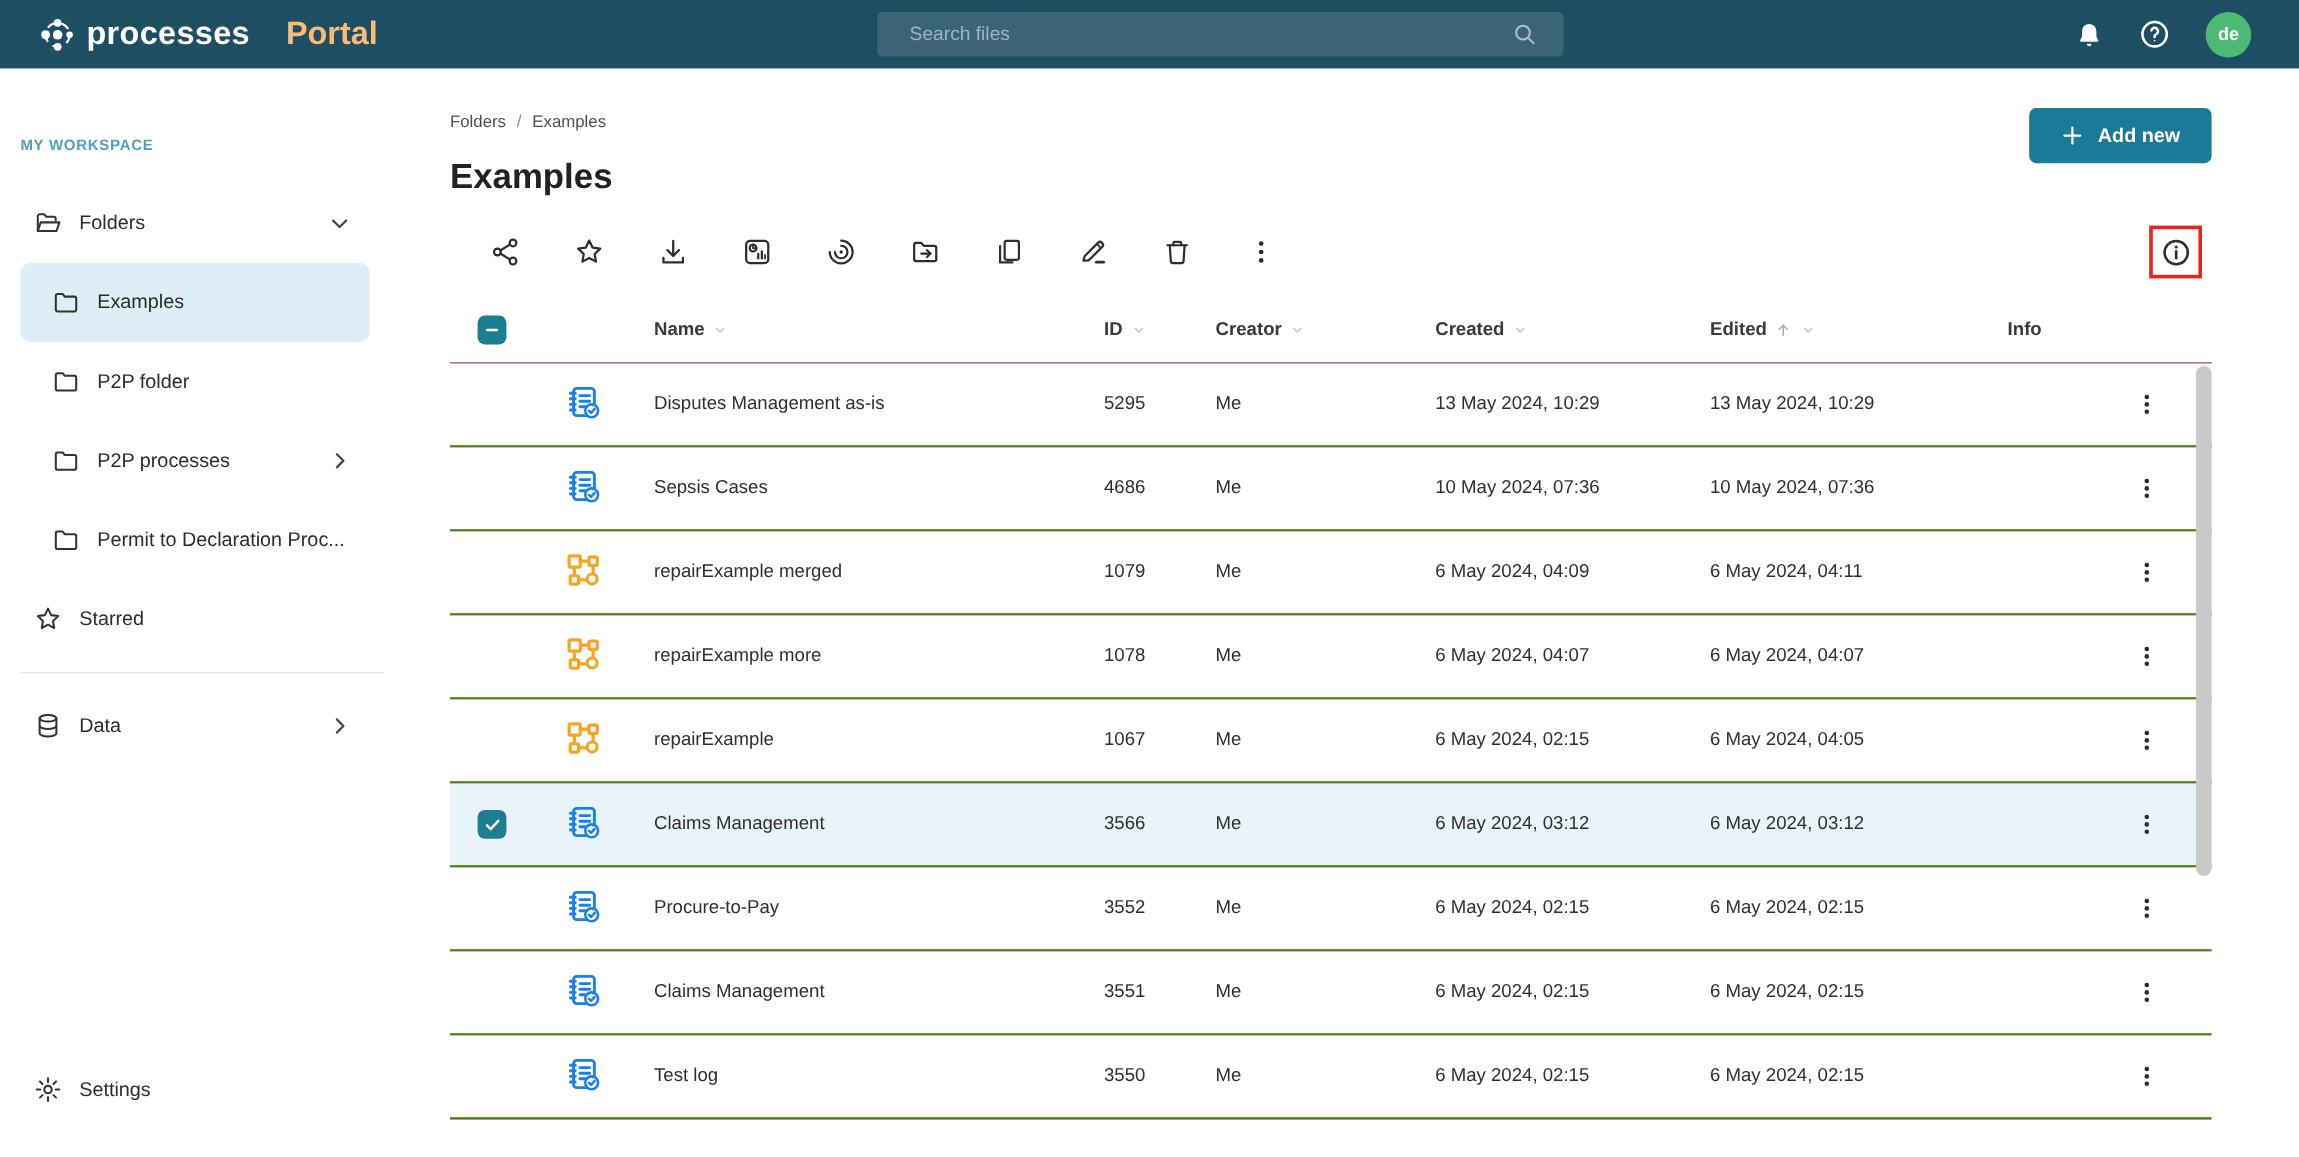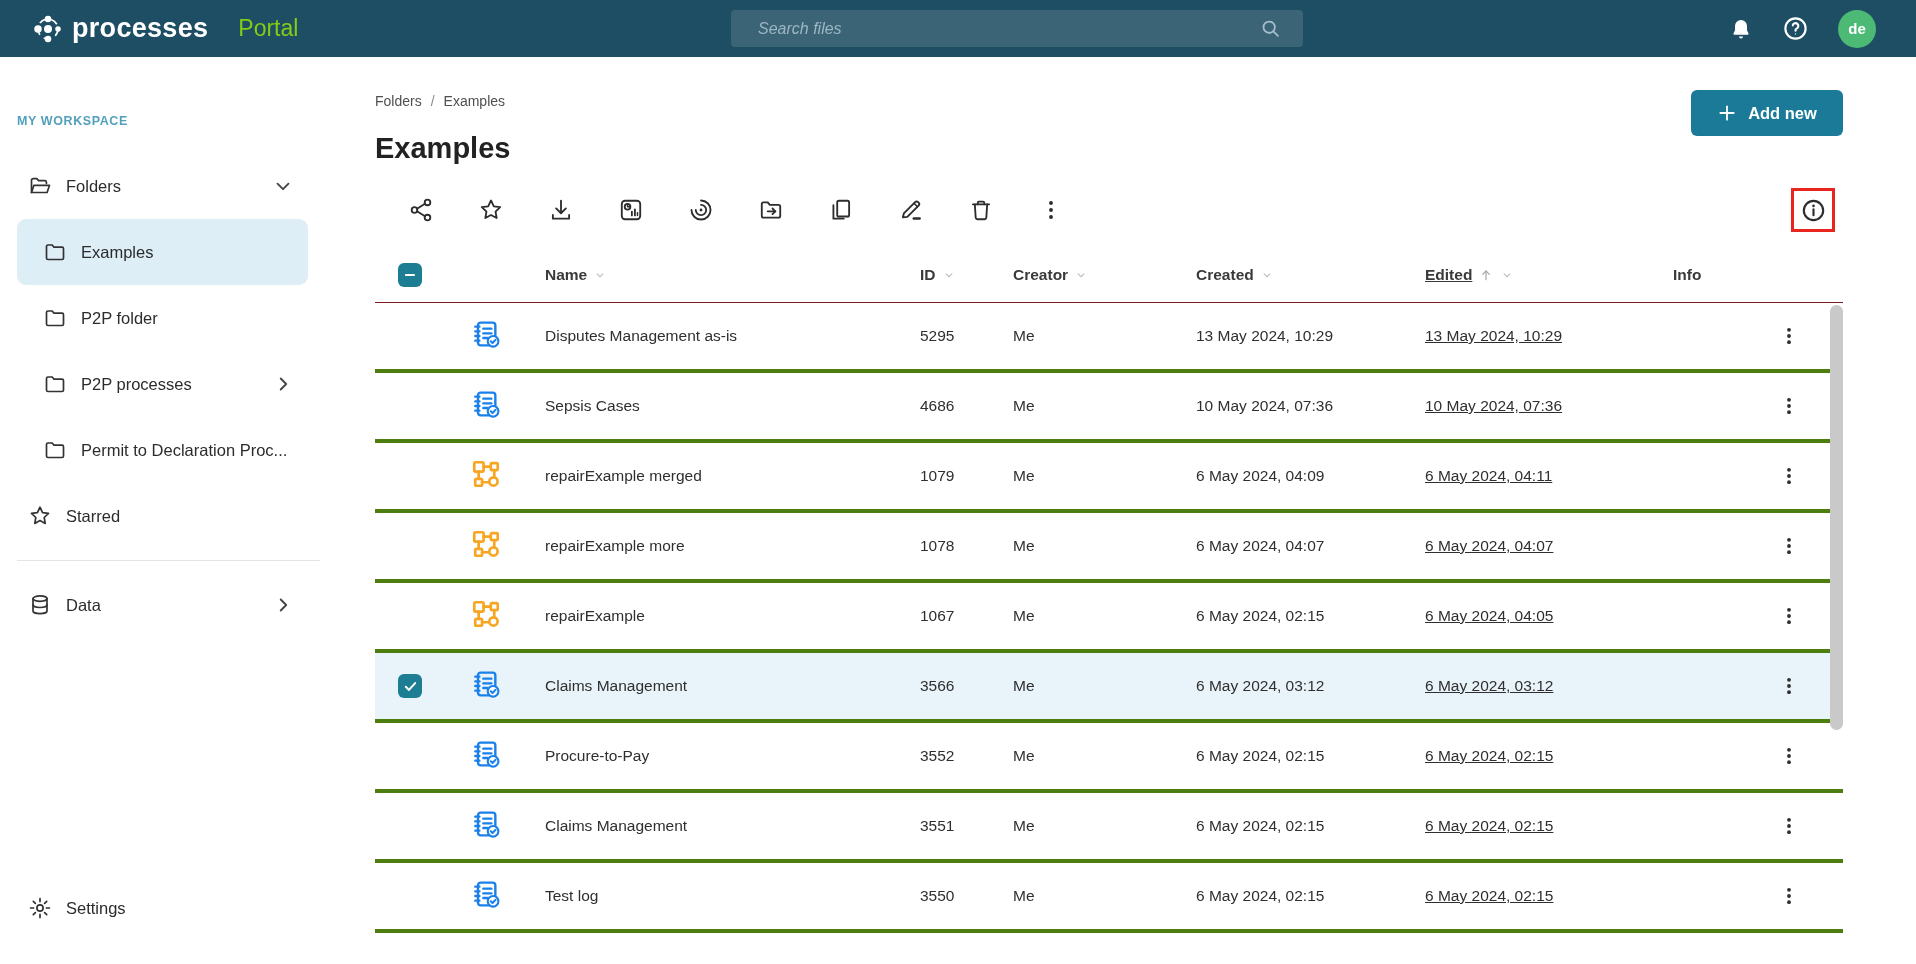--- a/index.html
+++ b/index.html
@@ -3,25 +3,25 @@
 <meta charset="utf-8">
 <style>
   * { box-sizing: border-box; margin: 0; padding: 0; }
   html,body { width:1916px; height:964px; overflow:hidden; background:#fff;
     font-family:"Liberation Sans", sans-serif; color:#2f2f2f; }
 
   
   .topbar { position:relative; height:57px; background:#1e4e63; display:flex; align-items:center; }
   .brand { display:flex; align-items:center; gap:9px; margin-left:33px; cursor:pointer; }
   .brand-text { color:#fff; font-size:27px; font-weight:700; letter-spacing:.3px; }
-  .app-title { color:#84cc16; font-size:23px; font-weight:400; margin-left:30px; }
+  .app-title { color:#fdba74; font-size:27px; font-weight:700; margin-left:30px; }
   .searchbox { position:absolute; left:731px; top:10px; width:572px; height:37px;
     background:rgba(255,255,255,.13); border-radius:4px; display:flex; align-items:center; }
   .searchbox input { flex:1; background:transparent; border:none; outline:none;
-    padding:0 10px 0 27px; font-size:16px; color:#fdba74; font-family:inherit;font-style:italic; }
+    padding:0 10px 0 27px; font-size:16px; color:#fdba74; font-family:inherit; }
   .searchbox input::placeholder { color:#9db6c2; }
   .searchbox .mag { margin-right:22px; }
   .topbar-right { position:absolute; right:40px; top:0; height:57px; display:flex; align-items:center; gap:29px; }
   .avatar { width:38px; height:38px; border-radius:50%; background:#4cba74; color:#fff;
     font-size:15px; font-weight:700; display:flex; align-items:center; justify-content:center; cursor:pointer; }
   .icon-btn { cursor:pointer; display:flex; align-items:center; }
 
   
   .app { display:flex; height:907px; }
 
@@ -59,30 +59,30 @@
   .toolbar .spacer { flex:1; }
   .highlight-box { width:44px; height:44px; border:3px solid #e8251f; margin-right:8px;
     display:flex; align-items:center; justify-content:center; }
   .info-btn { width:30px; height:30px; display:flex; align-items:center; justify-content:center; cursor:pointer; }
 
   
   .table-wrap { position:relative; margin-top:16px; width:1468px; }
   .grid-row { display:grid; grid-template-columns:85px 77px 368px 95px 185px 227px 243px 1fr; align-items:center; }
   .thead { height:56px; border-bottom:1px solid #7f1d1d; }
   .thead .hcell { display:flex; align-items:center; gap:6px; font-size:15.5px; font-weight:700; color:#3a3a3a; cursor:pointer; }
-  .trow { height:70px; border-bottom:4px solid #4d7c0f; background:#fff; }
+  .trow { height:70px; border-bottom:2px solid #4d7c0f; background:#fff; }
   .trow.selected { background:#e9f4fa; }
   .cell { display:flex; align-items:center; font-size:15.5px; color:#2f2f2f; }
   .c-check { padding-left:23px; }
   .c-icon  { padding-left:10px; }
   .c-name  { padding-left:8px; }
   .c-id    { padding-left:15px; }
   .c-creator { padding-left:13px; }
   .c-created { padding-left:11px; }
-  .c-edited  { padding-left:13px;text-decoration:underline; }
+  .c-edited  { padding-left:13px; }
   .c-info    { padding-left:122px; }
   .h-info    { padding-left:18px; }
   .checkbox { width:24px; height:24px; border-radius:6px; background:#1d7d92; display:flex;
     align-items:center; justify-content:center; cursor:pointer; }
   .sort { width:14px; height:14px; stroke:#c2c2c2; stroke-width:2; fill:none; stroke-linecap:round; stroke-linejoin:round; }
   .arrow-up { width:16px; height:16px; stroke:#a8a8a8; stroke-width:1.8; fill:none; stroke-linecap:round; stroke-linejoin:round; }
   .file-icon svg { width:32px; height:32px; }
   .kebab { width:24px; height:24px; cursor:pointer; }
   .scroll-thumb { position:absolute; right:0; top:58px; width:13px; height:425px;
     background:#c9c9c9; border-radius:7px; cursor:grab; }

